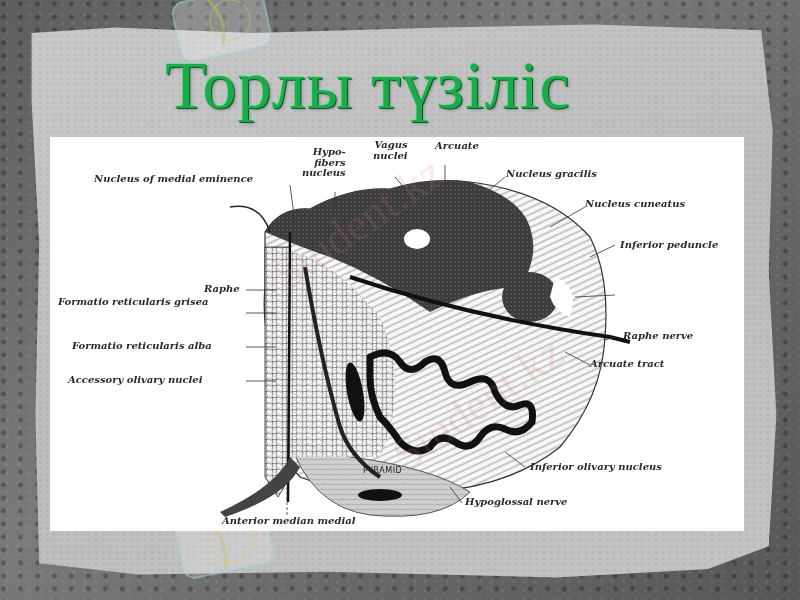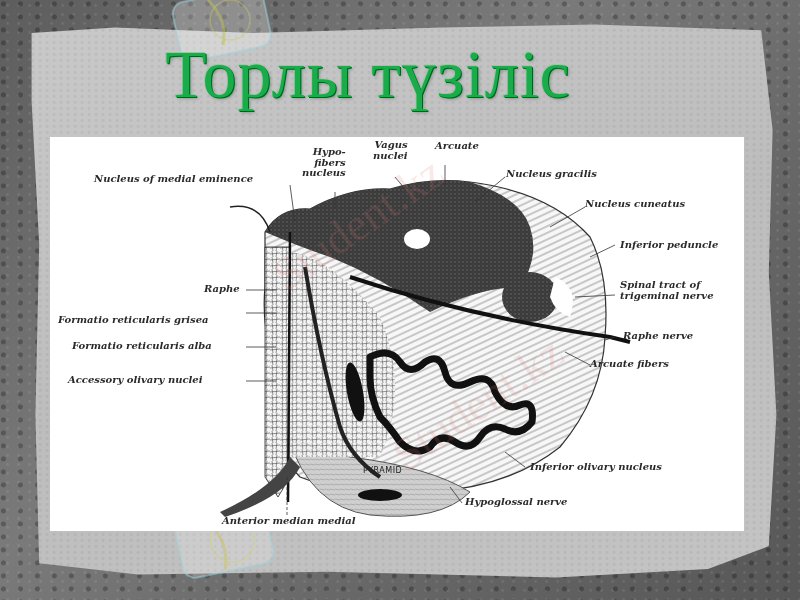--- a/index.html
+++ b/index.html
@@ -10,21 +10,21 @@
       radial-gradient(circle at 20% 30%, rgba(0,0,0,0.25) 0 2px, transparent 3px) 0 0/17px 13px,
       radial-gradient(circle at 70% 60%, rgba(255,255,255,0.08) 0 1px, transparent 2px) 0 0/11px 9px,
       linear-gradient(135deg,#5d5d5d,#7a7a7a 40%,#666 70%,#575757);
   }
   .paper { position:absolute; left:24px; top:16px; width:760px; height:570px;
     background:
       radial-gradient(circle at 30% 40%, rgba(0,0,0,0.05) 0 1px, transparent 2px) 0 0/7px 6px,
       linear-gradient(160deg,#c9c9c9,#bdbdbd 50%,#c4c4c4);
     clip-path: polygon(1% 3%, 12% 2%, 30% 3%, 55% 2%, 75% 1.5%, 97% 2.5%, 98.5% 20%, 98% 45%, 99% 70%, 98% 93%, 90% 97%, 70% 98.5%, 40% 97.5%, 15% 98%, 2% 96%, 1.5% 70%, 2% 40%, 1% 15%);
   }
-  .title { position:absolute; left:0; width:736px; top:40px; text-align:center;
+  .title { position:absolute; left:0; width:736px; top:51px; text-align:center;
     font-family:"Liberation Serif", serif; font-size:68px; color:#1aab4a;
     letter-spacing:1px;
     text-shadow: 1px 1px 0 #0b5a25, -1px -1px 0 #7fd89a, 2px 2px 3px rgba(0,0,0,0.25);
     line-height:1; }
   .figure { position:absolute; left:50px; top:137px; width:694px; height:394px; background:#ffffff; overflow:hidden; }
   .figure svg { position:absolute; left:0; top:0; }
   .lbl { position:absolute; font-family:"DejaVu Serif", serif; font-style:italic; font-weight:bold;
     font-size:10px; color:#2a2a2a; white-space:nowrap; line-height:1.05; }
   .lbl.c { text-align:right; }
   .pyr { position:absolute; font-family:"DejaVu Sans", sans-serif; font-size:8px; color:#222; letter-spacing:0.5px;padding-left:33px; }
@@ -129,44 +129,40 @@
       <line x1="565" y1="200" x2="555" y2="203"></line>
       <line x1="540" y1="228" x2="515" y2="215"></line>
       <line x1="475" y1="330" x2="455" y2="315"></line>
       <line x1="412" y1="366" x2="400" y2="350"></line>
       <line x1="237" y1="340" x2="237" y2="380" stroke-dasharray="3 2"></line>
     </g>
   </svg>
 
   <div class="lbl" style="left:44px;top:37px">Nucleus of medial eminence</div>
   <div class="lbl" style="left:154px;top:147px">Raphe</div>
-  <div class="lbl" style="left:8px;top:178px">Formatio reticularis grisea</div>
+  <div class="lbl" style="left:8px;top:160px">Formatio reticularis grisea</div>
   <div class="lbl" style="left:22px;top:204px">Formatio reticularis alba</div>
   <div class="lbl" style="left:18px;top:238px">Accessory olivary nuclei</div>
 
   <div class="lbl c" style="left:252px;top:10px">
     <div>Hypo-</div>
     <div>fibers</div>
     <div>nucleus</div>
   </div>
   <div class="lbl c" style="left:323px;top:3px">
     <div>Vagus</div>
     <div>nuclei</div>
   </div>
   <div class="lbl" style="left:385px;top:4px">Arcuate</div>
 
   <div class="lbl" style="left:456px;top:32px">Nucleus gracilis</div>
   <div class="lbl" style="left:535px;top:62px">Nucleus cuneatus</div>
   <div class="lbl" style="left:570px;top:103px">Inferior peduncle</div>
-  <div class="lbl" style="left:570px;top:143px">
-    <div>Spinal tract of</div>
-    <div>trigeminal nerve</div>
-  </div>
   <div class="lbl" style="left:573px;top:194px">Raphe nerve</div>
-  <div class="lbl" style="left:540px;top:222px">Arcuate fibers</div>
+  <div class="lbl" style="left:540px;top:222px">Arcuate tract</div>
 
   <div class="lbl" style="left:480px;top:325px">Inferior olivary nucleus</div>
   <div class="lbl" style="left:415px;top:360px">Hypoglossal nerve</div>
   <div class="lbl" style="left:172px;top:379px">Anterior median medial</div>
 
   <div class="pyr" style="left:280px;top:329px">PYRAMID</div>
 
   <div class="wm-text" style="left:210px;top:60px">Student.kz</div>
   <div class="wm-text" style="left:330px;top:240px">Student.kz</div>
 </div>

